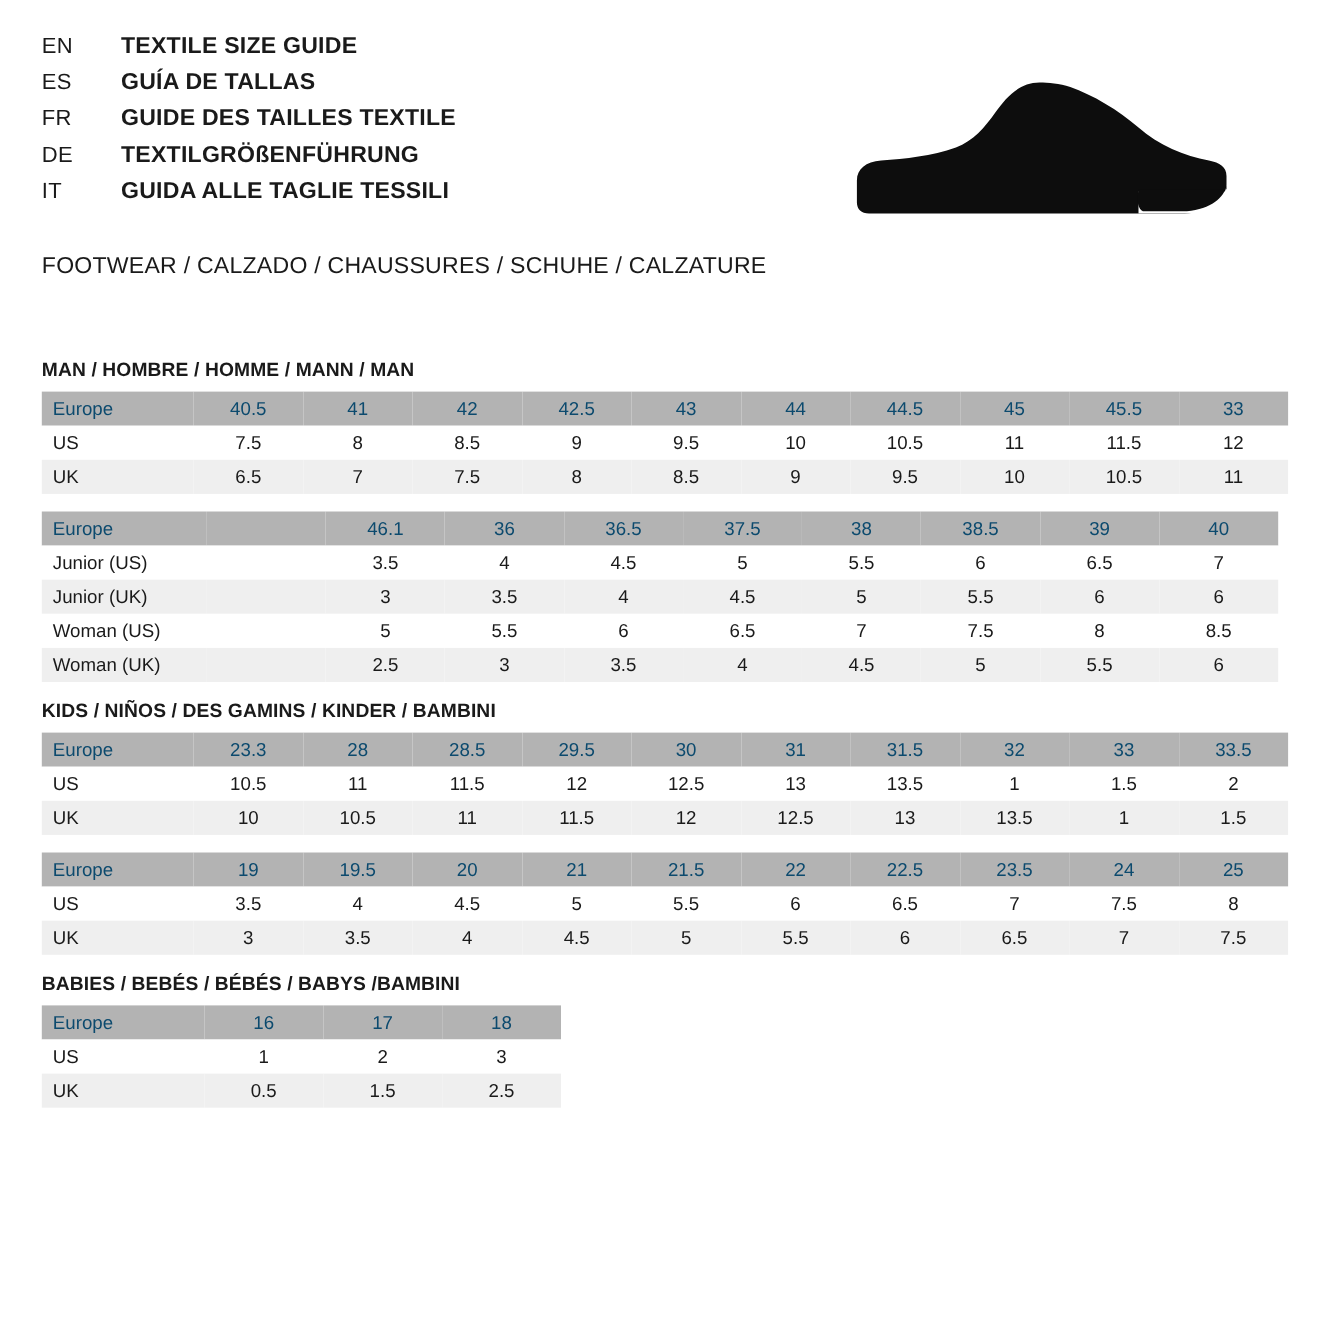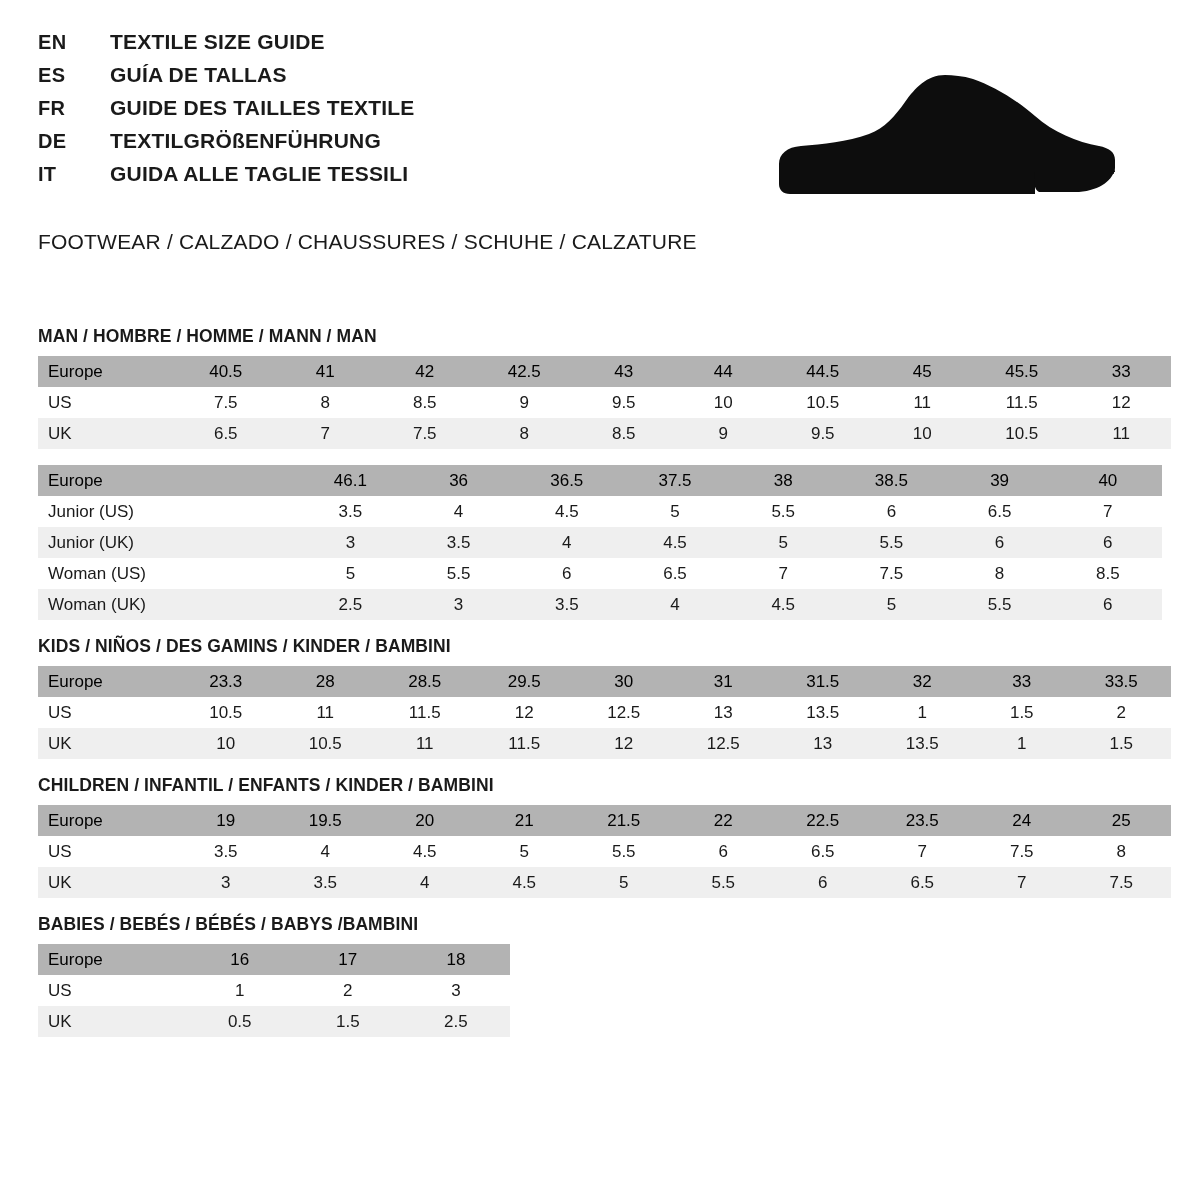--- a/index.html
+++ b/index.html
@@ -33,21 +33,21 @@
     display: block;
   }
   .lang-row {
     display: flex;
     align-items: baseline;
     height: 33px;
   }
   .lang-code {
     width: 72px;
     font-size: 20px;
-    font-weight: bold;
+    font-weight: normal;
     letter-spacing: 0.3px;
   }
   .lang-text {
     font-size: 21px;
     font-weight: bold;
     letter-spacing: 0.2px;
   }
 
   .shoe-wrap {
     width: 370px;
@@ -88,21 +88,21 @@
     vertical-align: middle;
     padding: 0;
   }
   table.size-table td.label {
     text-align: left;
     padding-left: 10px;
     width: 128px;
   }
   tr.head td {
     background: #b3b3b3;
-    color: #000000;
+    color: #0c4a6e;
   }
   tr.alt td {
     background: #efefef;
   }
   tr.plain td {
     background: #ffffff;
   }
 
   
   .tbl-narrow { width: 472px; }
@@ -310,21 +310,20 @@
           <td>13</td>
           <td>13.5</td>
           <td>1</td>
           <td>1.5</td>
         </tr>
       </tbody>
         </table>
     </div>
 
     <div class="section">
-      <div class="section-title">CHILDREN / INFANTIL / ENFANTS / KINDER / BAMBINI</div>
       <table class="size-table tbl-wide">
         <tbody>
             <tr class="head">
           <td class="label">Europe</td>
           <td>19</td>
           <td>19.5</td>
           <td>20</td>
           <td>21</td>
           <td>21.5</td>
           <td>22</td>

